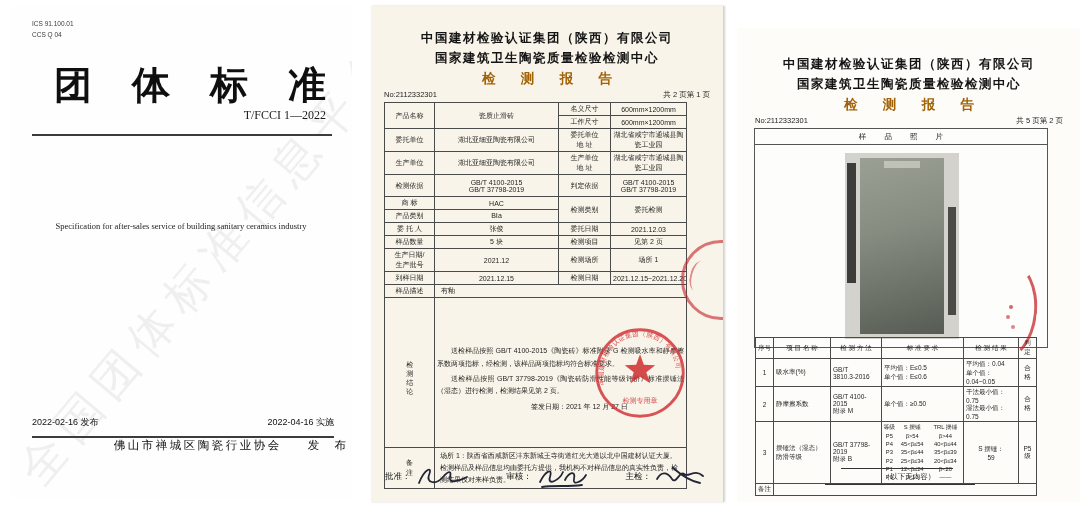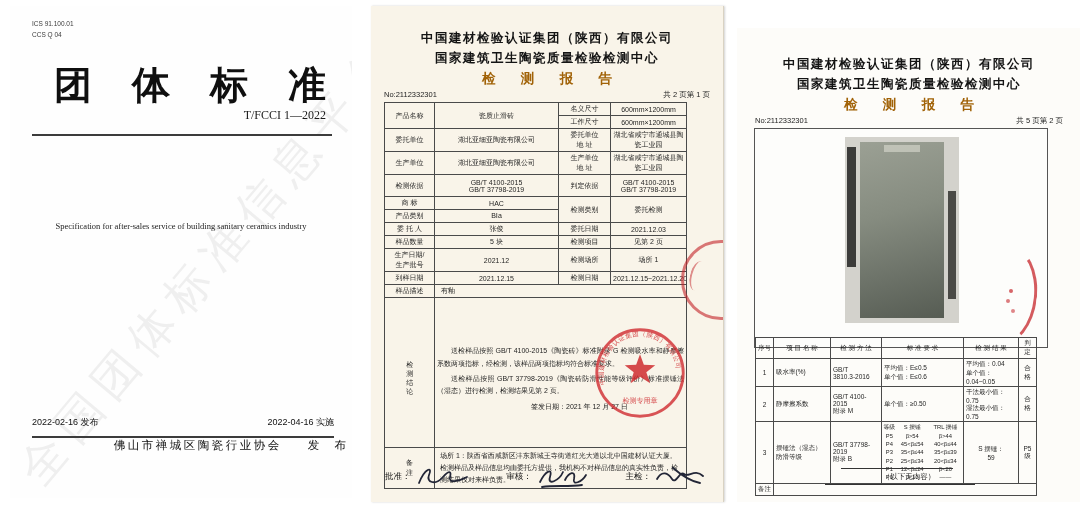--- a/index.html
+++ b/index.html
@@ -258,20 +258,21 @@
   <div class="page-r2">
     <div class="rpt-h1">中国建材检验认证集团（陕西）有限公司</div>
     <div class="rpt-h2">国家建筑卫生陶瓷质量检验检测中心</div>
     <div class="rpt-h3">检 测 报 告</div>
     <div class="no-row">
       <span>No:2112332301</span>
       <span>共 5 页第 2 页</span>
     </div>
 
     <div class="photo-box">
+      <div class="photo-box-title">样 品 照 片</div>
       <div class="photo-wrap">
         <div class="photo">
           <div class="strip-l"></div>
           <div class="strip-r"></div>
           <div class="tile">
             <div class="tile-label"></div>
           </div>
         </div>
         <div class="red-arc"></div>
         <div class="red-dots"></div>

